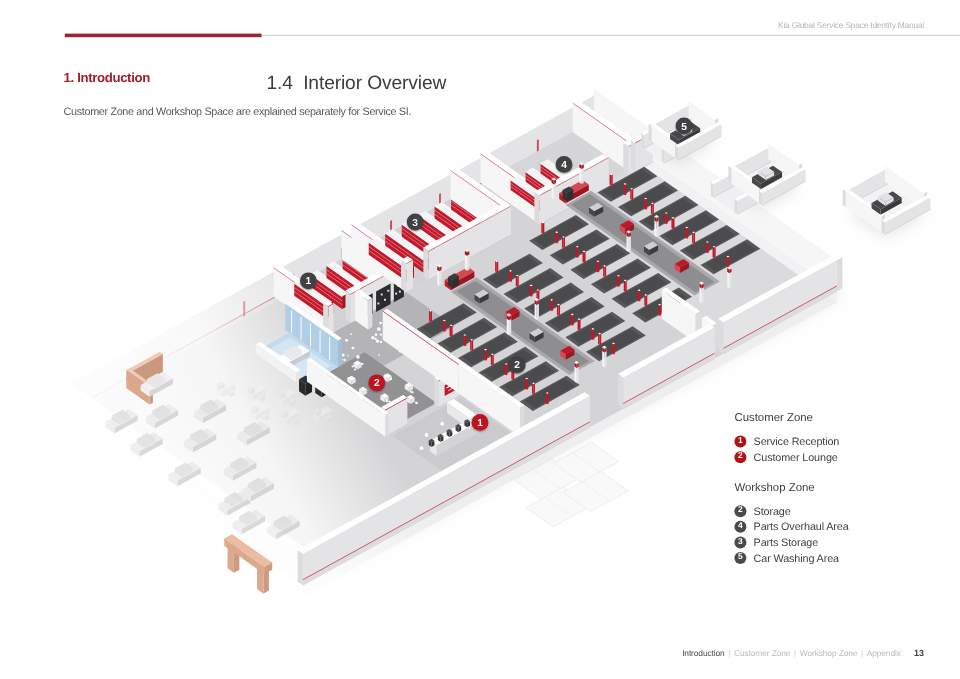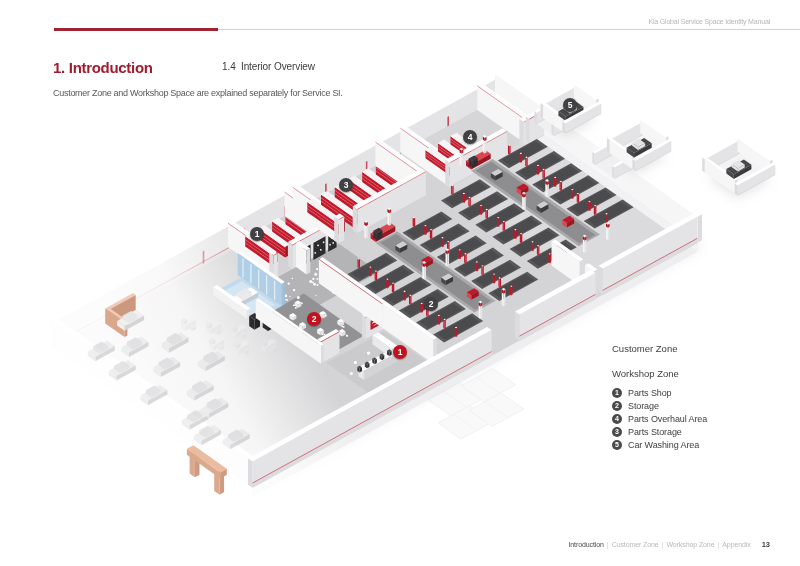--- a/index.html
+++ b/index.html
@@ -2,22 +2,22 @@
 <html><head>
 <meta charset="utf-8">
 <style>
   html,body{margin:0;padding:0;}
   body{width:800px;height:566px;background:#ffffff;overflow:hidden;
        font-family:"Liberation Sans","DejaVu Sans",sans-serif;}
   .page{position:relative;width:800px;height:566px;background:#ffffff;}
   .rule-red{position:absolute;left:54px;top:27.5px;width:164px;height:3px;}
   .rule-gray{position:absolute;left:218px;top:29.4px;width:582px;height:1px;}
   .manual-title{position:absolute;right:30px;top:18px;font-size:7px;color:#b8b5b8;letter-spacing:-0.18px;}
-  .section-title{position:absolute;left:53px;top:59px;font-size:15px;font-weight:bold;color:#a21c30;letter-spacing:-0.3px;}
-  .subsection-title{position:absolute;left:222px;top:61px;font-size:10px;color:#3c3c3e;letter-spacing:-0.1px;white-space:pre;}
+  .section-title{position:absolute;left:53px;top:59px;font-size:11px;font-weight:bold;color:#a21c30;letter-spacing:-0.3px;}
+  .subsection-title{position:absolute;left:222px;top:61px;font-size:16px;color:#3c3c3e;letter-spacing:-0.1px;white-space:pre;}
   .description{position:absolute;left:53px;top:88px;font-size:9px;color:#59595b;letter-spacing:-0.28px;}
   .floorplan{position:absolute;left:0;top:0;width:800px;height:566px;}
   .floorplan svg{position:absolute;left:0;top:0;}
   .marker{position:absolute;width:14px;height:14px;border-radius:50%;color:#ffffff;
           font-size:8.5px;font-weight:bold;display:flex;align-items:center;justify-content:center;
           transform:translate(-50%,-50%);box-shadow:0 1px 1.5px rgba(0,0,0,.35);}
   .legend{position:absolute;left:612px;top:343px;width:150px;}
   .legend-heading{font-size:9.5px;color:#3d3d3f;font-weight:normal;letter-spacing:0;}
   .legend-heading.second{margin-top:14px;}
   .legend-rows{margin-top:7px;}
@@ -974,26 +974,32 @@
         <div class="marker" style="background: rgb(65, 65, 68); left: 257px; top: 234px;">1</div>
         <div class="marker" style="background: rgb(65, 65, 68); left: 431px; top: 304px;">2</div>
         <div class="marker" style="background: rgb(65, 65, 68); left: 346px; top: 185px;">3</div>
         <div class="marker" style="background: rgb(65, 65, 68); left: 470px; top: 137px;">4</div>
         <div class="marker" style="background: rgb(65, 65, 68); left: 570px; top: 105px;">5</div>
       </div>
   </div>
 
   <div class="legend">
     <div class="legend-heading">Customer Zone</div>
+    <div class="legend-rows" id="legend-customer">
+        <div class="legend-row">
+          <span class="legend-dot" style="background: rgb(177, 18, 24);">1</span>
+          <span class="legend-label">Service Reception</span>
+        </div>
+        <div class="legend-row">
+          <span class="legend-dot" style="background: rgb(177, 18, 24);">2</span>
+          <span class="legend-label">Customer Lounge</span>
+        </div>
+      </div>
     <div class="legend-heading second">Workshop Zone</div>
     <div class="legend-rows" id="legend-workshop">
-        <div class="legend-row">
-          <span class="legend-dot" style="background: rgb(74, 74, 76);">1</span>
-          <span class="legend-label">Parts Shop</span>
-        </div>
         <div class="legend-row">
           <span class="legend-dot" style="background: rgb(74, 74, 76);">2</span>
           <span class="legend-label">Storage</span>
         </div>
         <div class="legend-row">
           <span class="legend-dot" style="background: rgb(74, 74, 76);">4</span>
           <span class="legend-label">Parts Overhaul Area</span>
         </div>
         <div class="legend-row">
           <span class="legend-dot" style="background: rgb(74, 74, 76);">3</span>

